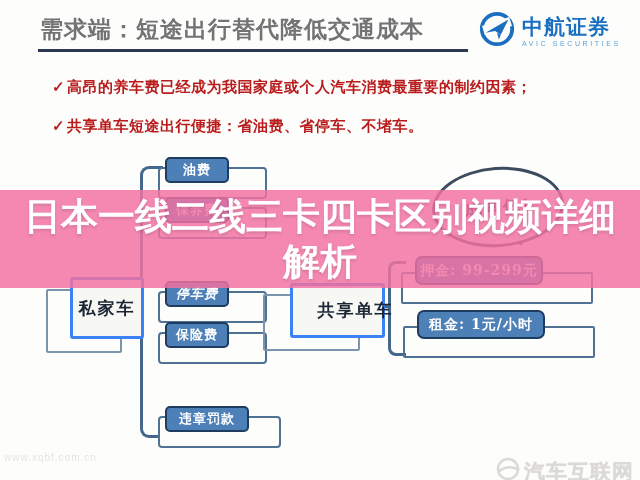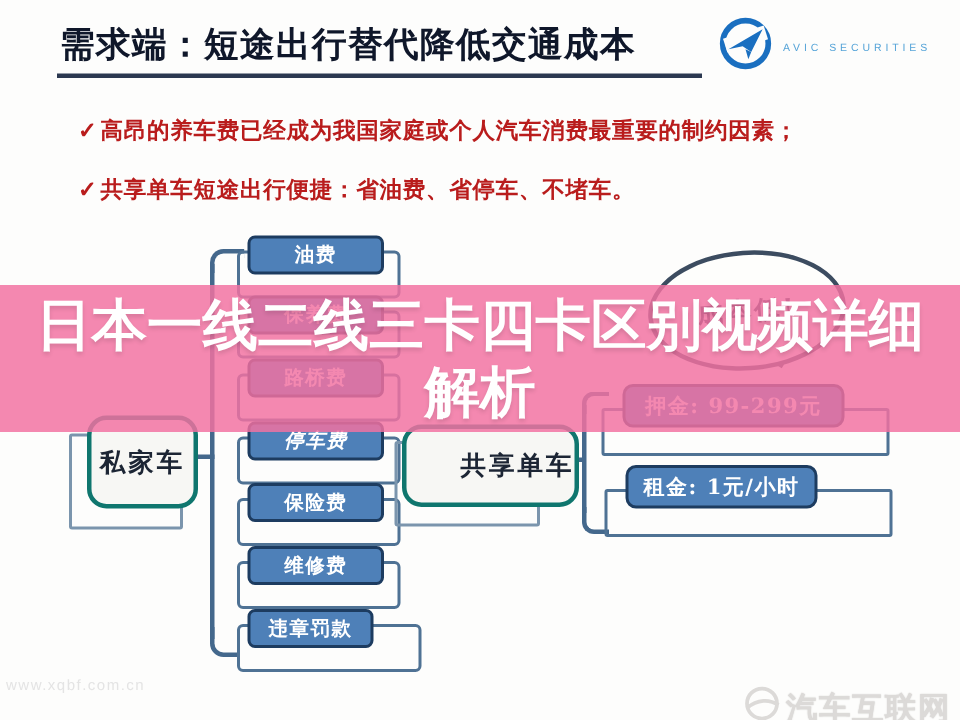--- a/index.html
+++ b/index.html
@@ -1,79 +1,79 @@
 <!DOCTYPE html>
 <html><head>
 <meta charset="utf-8">
 <style>
   html,body{margin:0;padding:0;background:#888;}
   .slide{position:relative;width:640px;height:480px;background:#fdfdfc;overflow:hidden;
          font-family:"DejaVu Serif", serif;}
   .abs{position:absolute;}
 
   
-  .title{left:40px;top:14px;font-size:23px;font-weight:bold;color:#0f172a;letter-spacing:1px;white-space:nowrap;}
+  .title{left:40px;top:14px;font-size:23px;font-weight:bold;color:#737373;letter-spacing:1px;white-space:nowrap;}
   .title-rule{left:38px;top:49px;width:430px;height:3px;background:#2b3850;}
   .logo{left:478px;top:10px;display:flex;align-items:center;gap:6px;}
   .logo-text{display:flex;flex-direction:column;line-height:1;}
   .logo-brand{font-size:21px;font-weight:bold;color:#1a6fc0;font-family:"Liberation Sans",sans-serif;letter-spacing:1px;}
   .logo-sub{font-size:7px;color:#56a4d8;letter-spacing:2.6px;margin-top:3px;font-family:"Liberation Sans",sans-serif;}
 
   
   .bullet{left:52px;width:560px;font-size:15px;font-weight:bold;color:#b91c1c;letter-spacing:0.5px;white-space:nowrap;}
   .b1{top:78px;} .b2{top:117px;}
   .check{margin-right:2px;}
 
   
   .ln{background:#44688c;}
   .fee-node{position:absolute;left:165px;width:70px;height:26px;}
   .fee-outline{position:absolute;left:-7px;top:10px;width:105px;height:28px;
                border:2px solid #4f7294;border-radius:4px;z-index:1;}
-  .fee-box{position:absolute;left:0;top:0;width:91px;height:26px;box-sizing:border-box;
+  .fee-box{position:absolute;left:0;top:0;width:64px;height:26px;box-sizing:border-box;
            background:#4e80b8;border:2px solid #1d3c60;border-radius:5px;color:#fff;
            font-size:13px;font-weight:bold;display:flex;align-items:center;justify-content:center;
            letter-spacing:1px;z-index:2;white-space:nowrap;}
   .fn1{top:157px;} .fn2{top:197px;} .fn3{top:239px;} .fn4{top:281px;font-style:italic;}
   .fn5{top:322px;padding-left:36px;} .fn6{top:364px;} .fn7{top:406px;padding-left:19px;}
   .fn7 .fee-box{width:84px;} .fn7 .fee-outline{width:119px;}
 
   
   .sp-top{left:140px;top:166px;width:20px;height:13px;border-left:3px solid #44688c;
           border-top:3px solid #44688c;border-top-left-radius:9px;}
   .sp-mid{left:140px;top:176px;width:3px;height:250px;}
   .sp-bot{left:140px;top:418px;width:17px;height:17px;border-left:3px solid #44688c;
           border-bottom:3px solid #44688c;border-bottom-left-radius:9px;}
 
   
-  .root-box{position:absolute;box-sizing:border-box;background:#f7f7f4;border:3px solid #0f766e;
-            border-radius:13px;color:#1c2534;font-size:17px;font-weight:bold;display:flex;
-            align-items:center;justify-content:center;letter-spacing:2px;z-index:2;white-space:nowrap;}
+  .root-box{position:absolute;box-sizing:border-box;background:#f7f7f4;border:3px solid #3b82f6;
+            border-radius:3px;color:#1c2534;font-size:17px;font-weight:bold;display:flex;
+            align-items:center;justify-content:center;letter-spacing:2px;z-index:2;white-space:nowrap;margin-left:12px;}
   .root-outline{position:absolute;border:2px solid #7b95ad;border-radius:2px;z-index:1;}
   .car{left:58px;top:277px;width:74px;height:62px;}
   .car-ol{left:46px;top:289px;width:72px;height:60px;}
   .car-link{left:130px;top:303px;width:13px;height:3px;}
-  .bike{left:268px;top:283px;width:118px;height:55px;padding-left:36px;}
+  .bike{left:278px;top:283px;width:95px;height:55px;padding-left:36px;}
   .bike-ol{left:263px;top:294px;width:93px;height:53px;}
   .bike-link{left:371px;top:305px;width:19px;height:3px;}
 
   
   .rs-top{left:388px;top:261px;width:15px;height:12px;border-left:3px solid #44688c;
           border-top:3px solid #44688c;border-top-left-radius:8px;}
   .rs-mid{left:388px;top:270px;width:3px;height:72px;}
   .rs-bot{left:388px;top:338px;width:15px;height:15px;border-left:3px solid #44688c;
           border-bottom:3px solid #44688c;border-bottom-left-radius:8px;}
 
   .r-item{position:absolute;width:128px;height:29px;}
   .r-box{position:absolute;left:0;top:0;width:100%;height:100%;box-sizing:border-box;
          background:#4e80b8;border:2px solid #1d3c60;border-radius:7px;color:#fff;
          font-size:14px;font-weight:bold;display:flex;align-items:center;justify-content:center;
          letter-spacing:1px;z-index:2;white-space:nowrap;}
   .r-outline{position:absolute;left:-14px;top:16px;width:188px;height:28px;
              border:2px solid #4f7294;border-radius:2px;z-index:1;}
-  .deposit{left:415px;top:256px;padding-left:20px;}
+  .deposit{left:415px;top:256px;}
   .rent{left:417px;top:310px;}
 
   
   .callout{left:432px;top:167px;width:126px;height:74px;border:3px solid #3c4c60;border-radius:50%;
            background:#fefefc;z-index:1;display:flex;align-items:center;justify-content:center;
            font-size:17px;font-weight:bold;color:#2e3c50;letter-spacing:2px;transform:rotate(-4deg);}
   .tail1{left:492px;top:235px;width:17px;height:3px;background:#3c4c60;transform:rotate(42deg);}
   .tail2{left:509px;top:239px;width:14px;height:3px;background:#3c4c60;transform:rotate(32deg);}
 
   
@@ -101,20 +101,21 @@
   <div class="abs logo">
     <span>
       <svg width="38" height="38" viewBox="0 0 40 40">
         <circle cx="20" cy="20" r="16" fill="none" stroke="#1a6fc0" stroke-width="4"></circle>
         <rect x="6" y="12" width="30" height="10" fill="#fdfdfc" transform="rotate(-18 20 20)"></rect>
         <path d="M8 24 L32 10 L24 26 L18 22 Z" fill="#1a6fc0"></path>
         <path d="M24 26 L22 31 L20 24 Z" fill="#1a6fc0"></path>
       </svg>
     </span>
     <span class="logo-text">
+      <span class="logo-brand">中航证券</span>
       <span class="logo-sub">AVIC SECURITIES</span>
     </span>
   </div>
 
   <div class="abs bullet b1">
     <span class="check">✓</span><span>高昂的养车费已经成为我国家庭或个人汽车消费最重要的制约因素；</span>
   </div>
   <div class="abs bullet b2">
     <span class="check">✓</span><span>共享单车短途出行便捷：省油费、省停车、不堵车。</span>
   </div>
@@ -124,35 +125,27 @@
   <div class="abs sp-bot"></div>
 
   <div class="fee-node fn1">
     <div class="fee-outline"></div>
     <div class="fee-box">油费</div>
   </div>
   <div class="fee-node fn2">
     <div class="fee-outline"></div>
     <div class="fee-box">保养费</div>
   </div>
-  <div class="fee-node fn3">
-    <div class="fee-outline"></div>
-    <div class="fee-box">路桥费</div>
-  </div>
   <div class="fee-node fn4">
     <div class="fee-outline"></div>
     <div class="fee-box">停车费</div>
   </div>
   <div class="fee-node fn5">
     <div class="fee-outline"></div>
     <div class="fee-box">保险费</div>
-  </div>
-  <div class="fee-node fn6">
-    <div class="fee-outline"></div>
-    <div class="fee-box">维修费</div>
   </div>
   <div class="fee-node fn7">
     <div class="fee-outline"></div>
     <div class="fee-box">违章罚款</div>
   </div>
 
   <div class="abs root-outline car-ol"></div>
   <div class="root-box car">私家车</div>
   <div class="abs car-link ln"></div>
 

